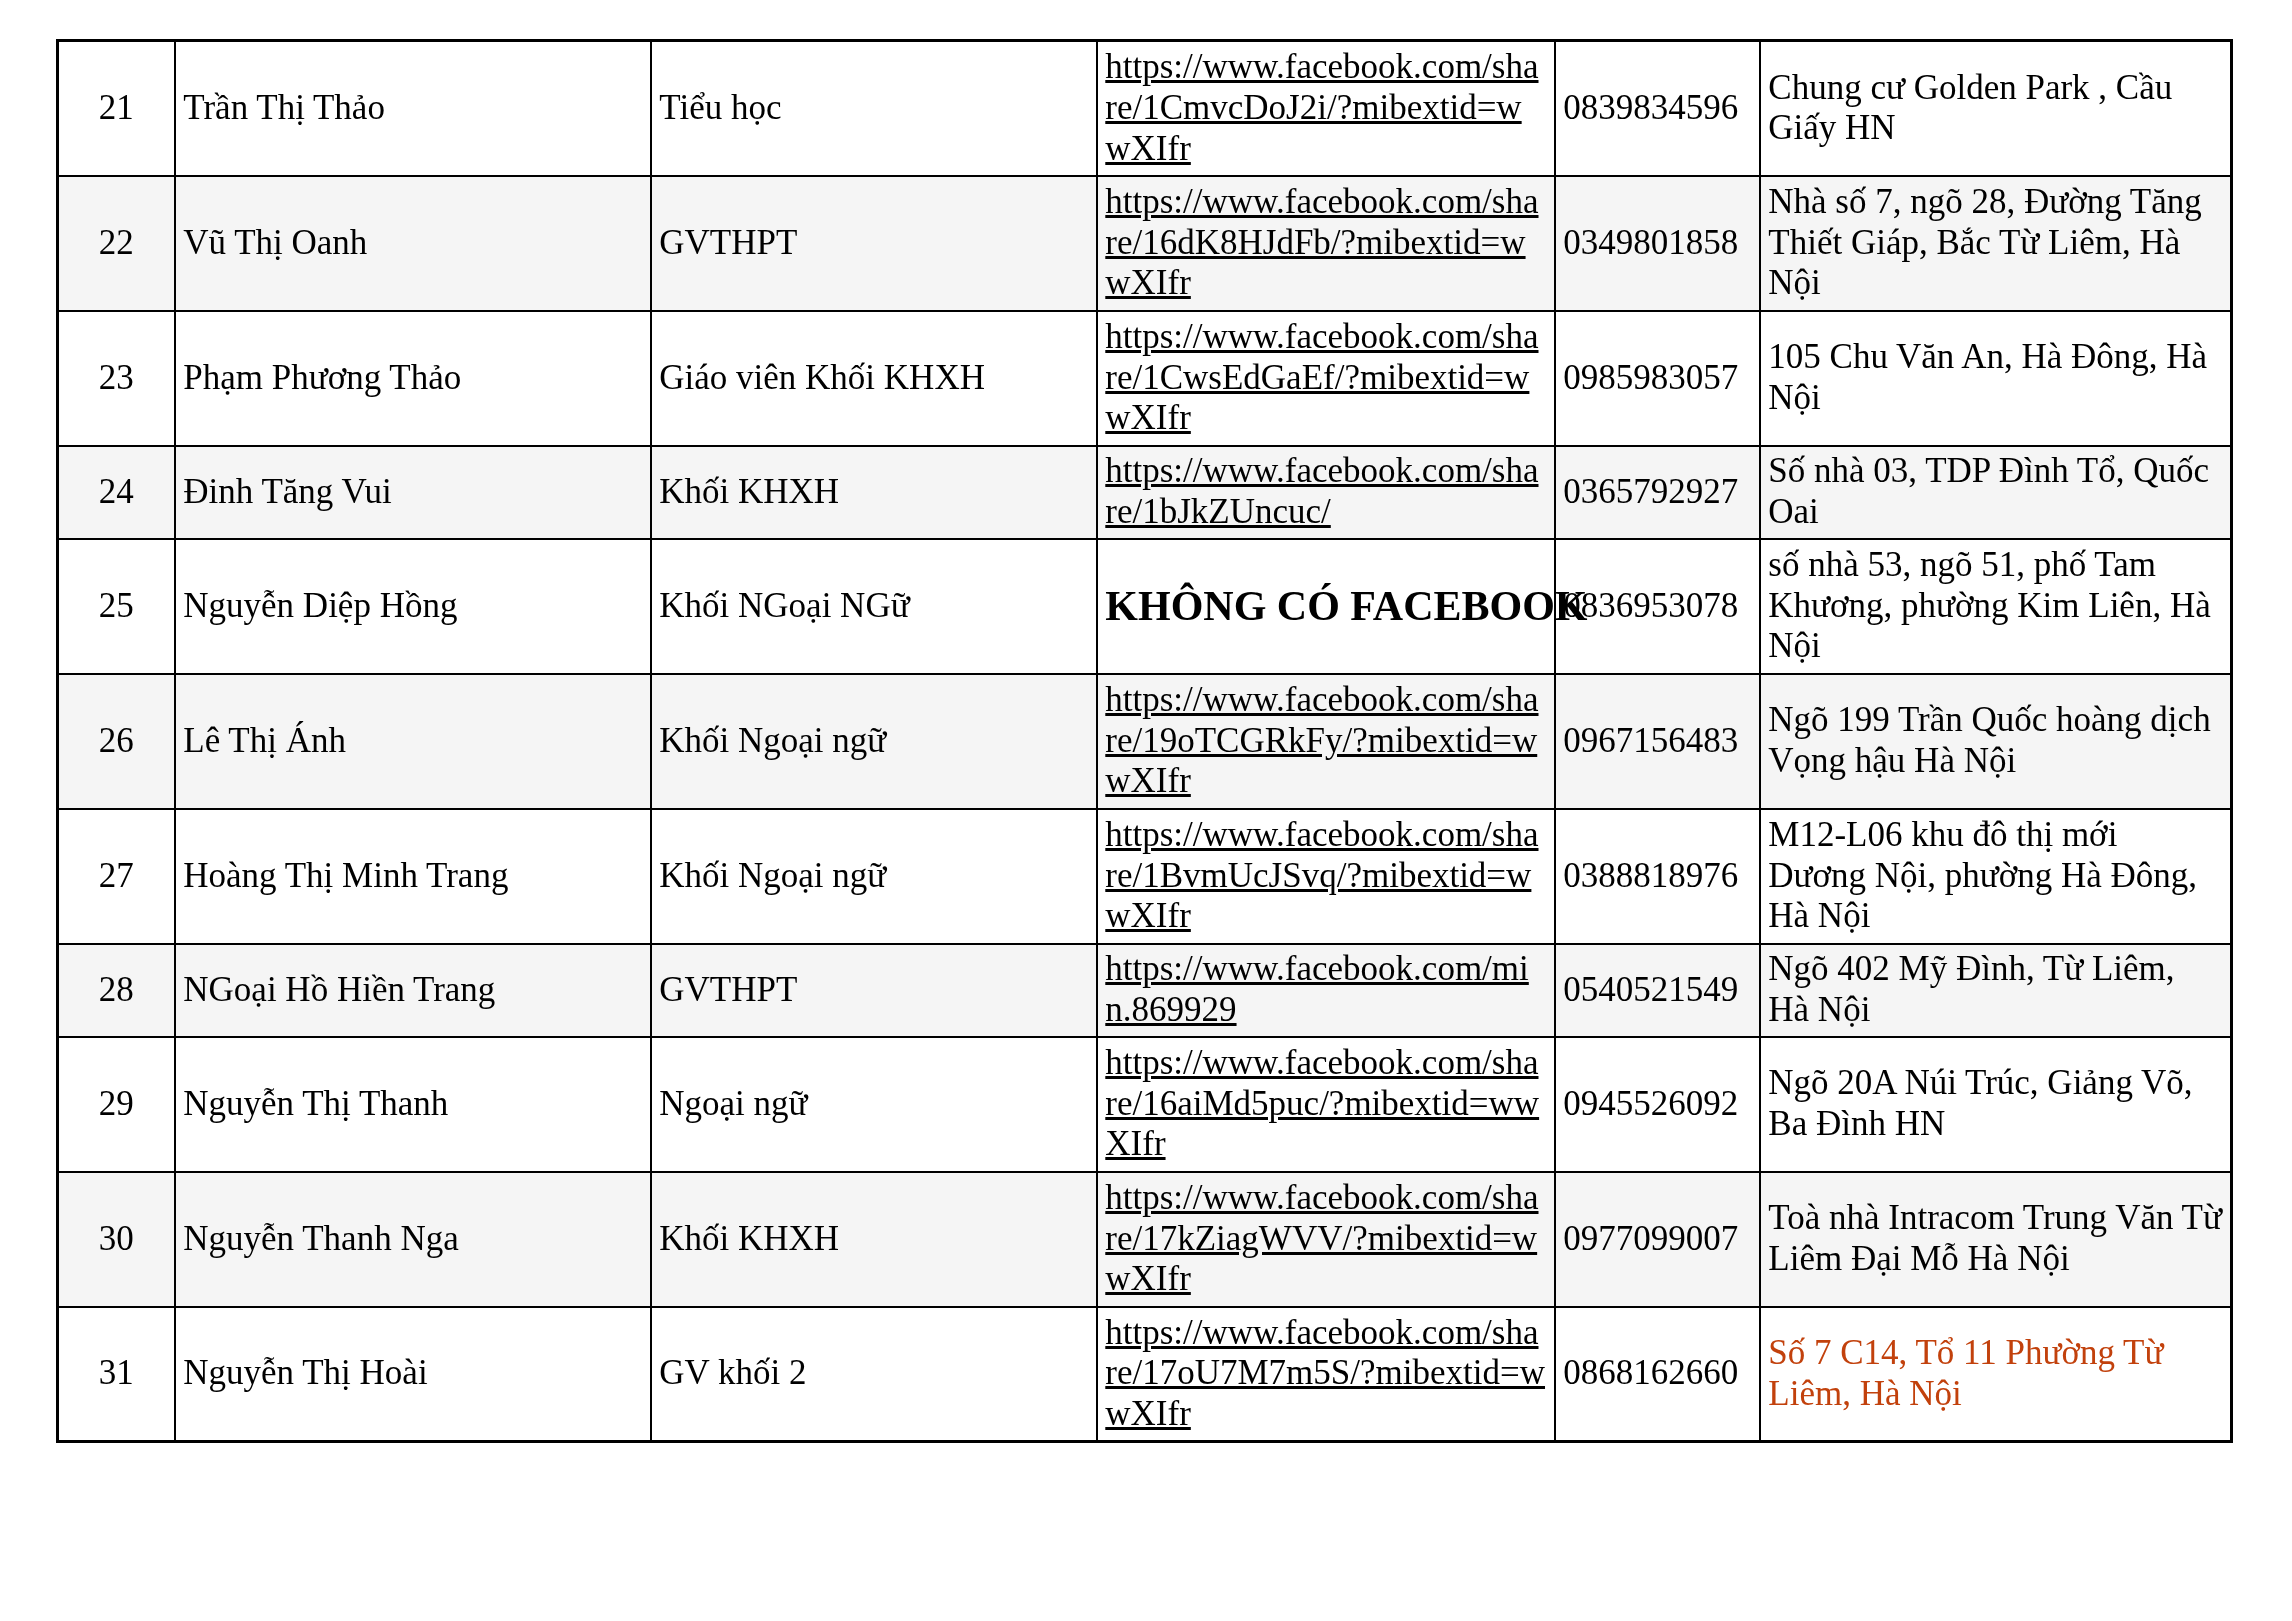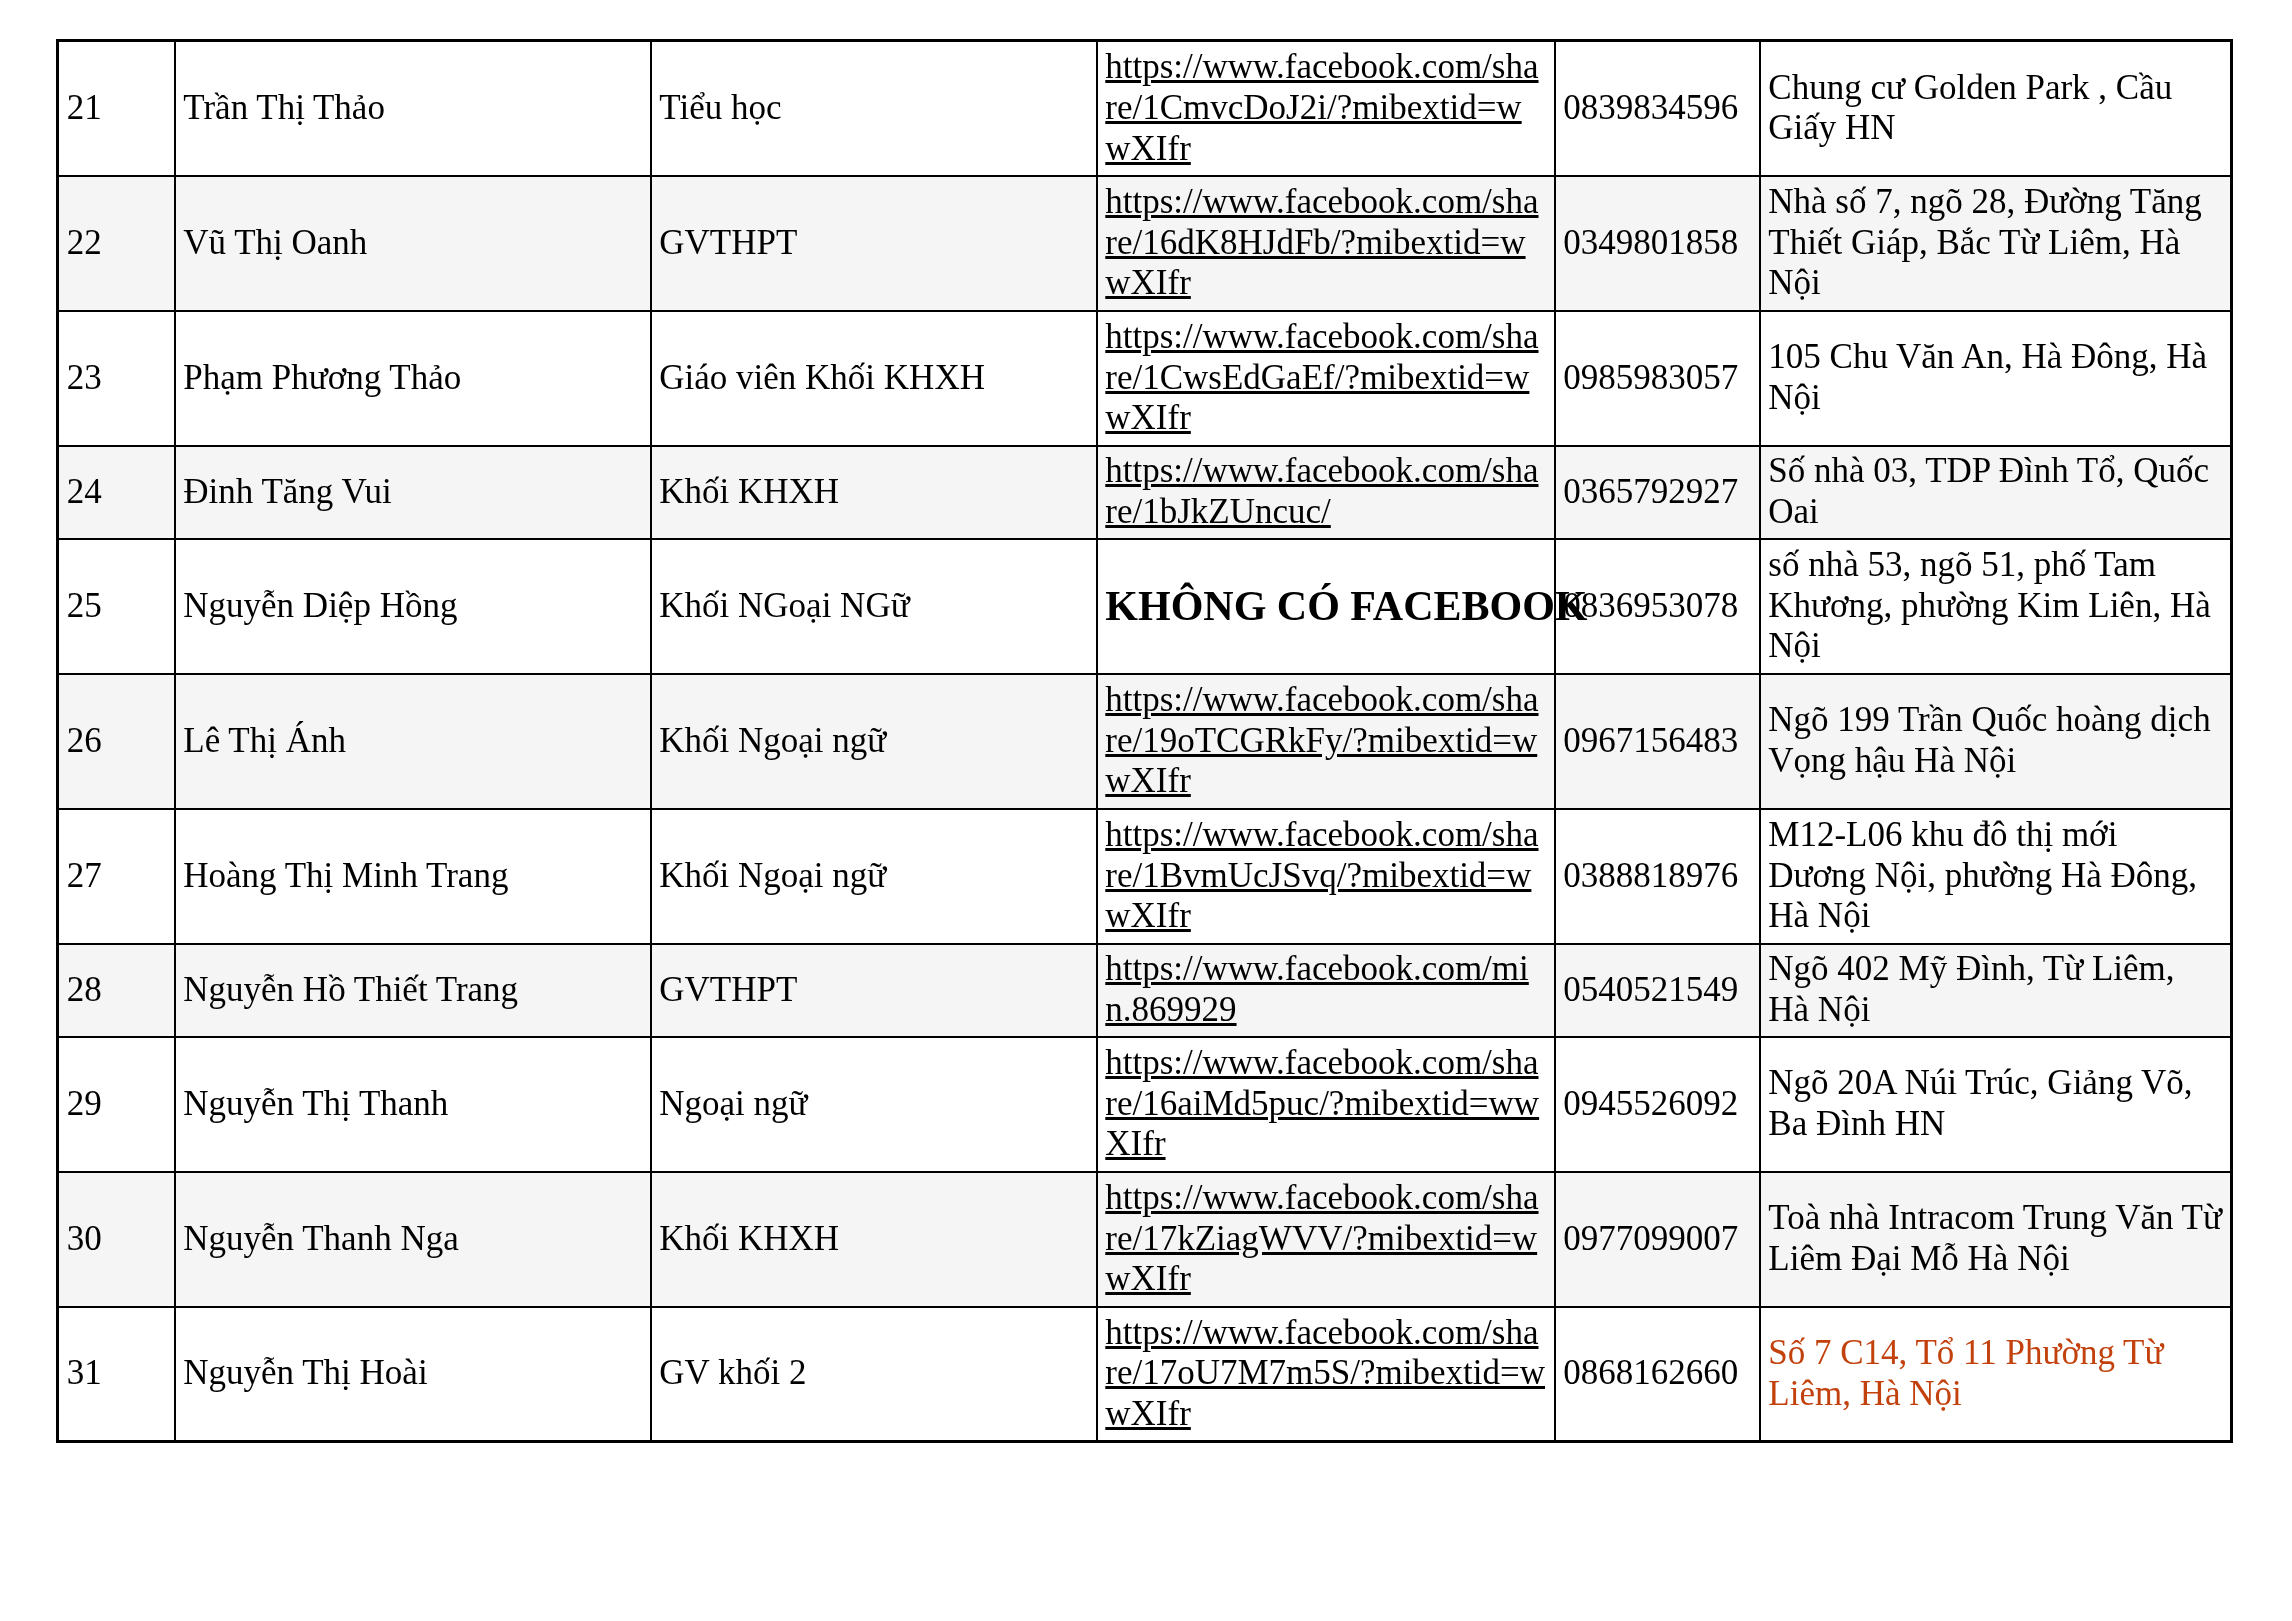--- a/index.html
+++ b/index.html
@@ -28,21 +28,21 @@
     border: 2.9px solid #000;
     padding: 2px 7.8px;
     font-size: 35px;
     line-height: 1.16;
     color: #000;
     vertical-align: middle;
     overflow-wrap: break-word;
     background: #ffffff;
   }
   tr.shaded td { background: #f5f5f5; margin-left: 8px; }
-  td.num { }
+  td.num { text-align: center; }
   td.fb a {
     color: #000;
     text-decoration: underline;
     word-break: break-all;
     cursor: pointer;
     font-family: Liberation Serif, serif;
   }
   td.fb .nofb {
     font-weight: bold;
     font-size: 42px;
@@ -115,21 +115,21 @@
         <tr>
           <td class="num">27</td>
           <td class="name">Hoàng Thị Minh Trang</td>
           <td class="group">Khối Ngoại ngữ</td>
           <td class="fb"><a href="#">https://www.facebook.com/share/1BvmUcJSvq/?mibextid=wwXIfr</a></td>
           <td class="phone">0388818976</td>
           <td class="addr">M12-L06 khu đô thị mới Dương Nội, phường Hà Đông, Hà Nội</td>
         </tr>
         <tr class="shaded">
           <td class="num">28</td>
-          <td class="name">Nguyễn Hồ Thiết Trang</td>
+          <td class="name">NGoại Hồ Hiền Trang</td>
           <td class="group">GVTHPT</td>
           <td class="fb"><a href="#">https://www.facebook.com/min.869929</a></td>
           <td class="phone">0540521549</td>
           <td class="addr">Ngõ 402 Mỹ Đình, Từ Liêm, Hà Nội</td>
         </tr>
         <tr>
           <td class="num">29</td>
           <td class="name">Nguyễn Thị Thanh</td>
           <td class="group">Ngoại ngữ</td>
           <td class="fb"><a href="#">https://www.facebook.com/share/16aiMd5puc/?mibextid=wwXIfr</a></td>

